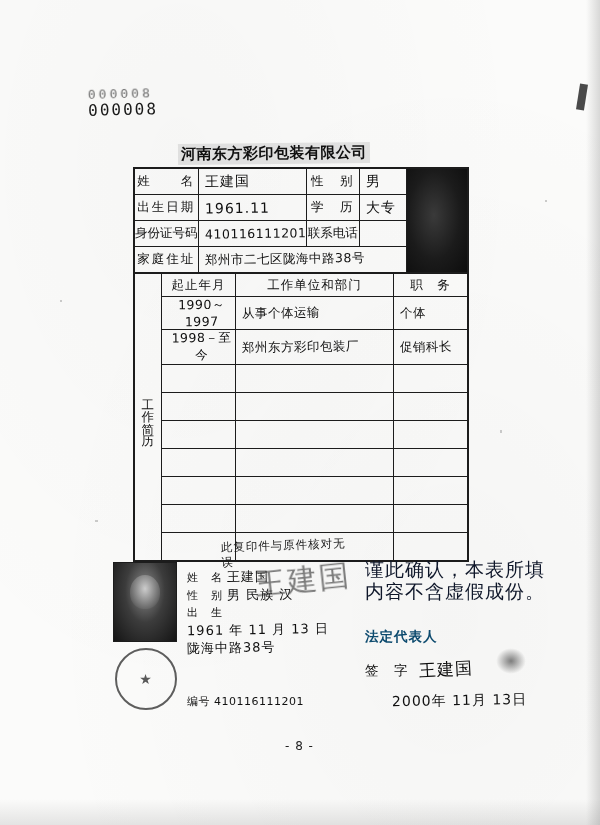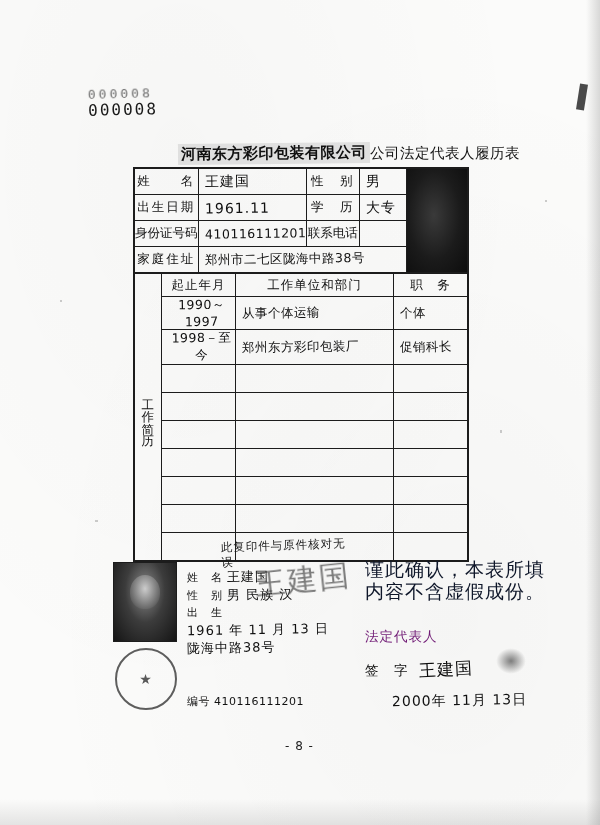--- a/index.html
+++ b/index.html
@@ -274,22 +274,23 @@
     font-size: 19px;
     color: #0f172a;
     line-height: 22px;
     letter-spacing: 1px;
   }
   .rep-line {
     position: absolute;
     left: 365px;
     top: 628px;
     font-size: 13.5px;
-    color: #701a75;
-    letter-spacing: 1px;
+    color: #0c4a6e;
+    letter-spacing: 1px;
+    font-weight: bold;
   }
   .sign-line {
     position: absolute;
     left: 365px;
     top: 658px;
     display: flex;
     align-items: baseline;
     gap: 10px;
     font-size: 13.5px;
     color: #111;
@@ -346,21 +347,20 @@
   <div class="scan-tint"></div>
 
   <div class="serial">
     <span class="ghost">000008</span>
     <span>000008</span>
   </div>
   <div class="corner-mark"></div>
 
   <div class="title-row">
     <span class="title-stamp">河南东方彩印包装有限公司</span>
-    <span class="title-print">公司法定代表人履历表</span>
   </div>
 
   <div class="form">
     <table>
       <tbody>
           <tr class="r1">
         <td class="lbl" style="width:62px">姓　　名</td>
         <td style="width:96px"><span class="hand">王建国</span></td>
         <td class="lbl" style="width:52px">性　别</td>
         <td style="width:52px"><span class="hand">男</span></td>

